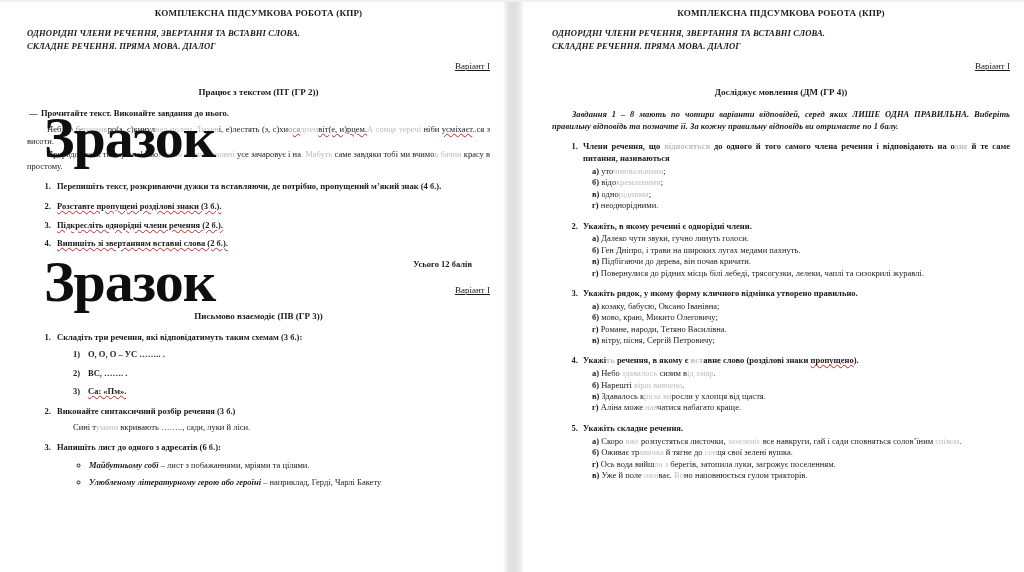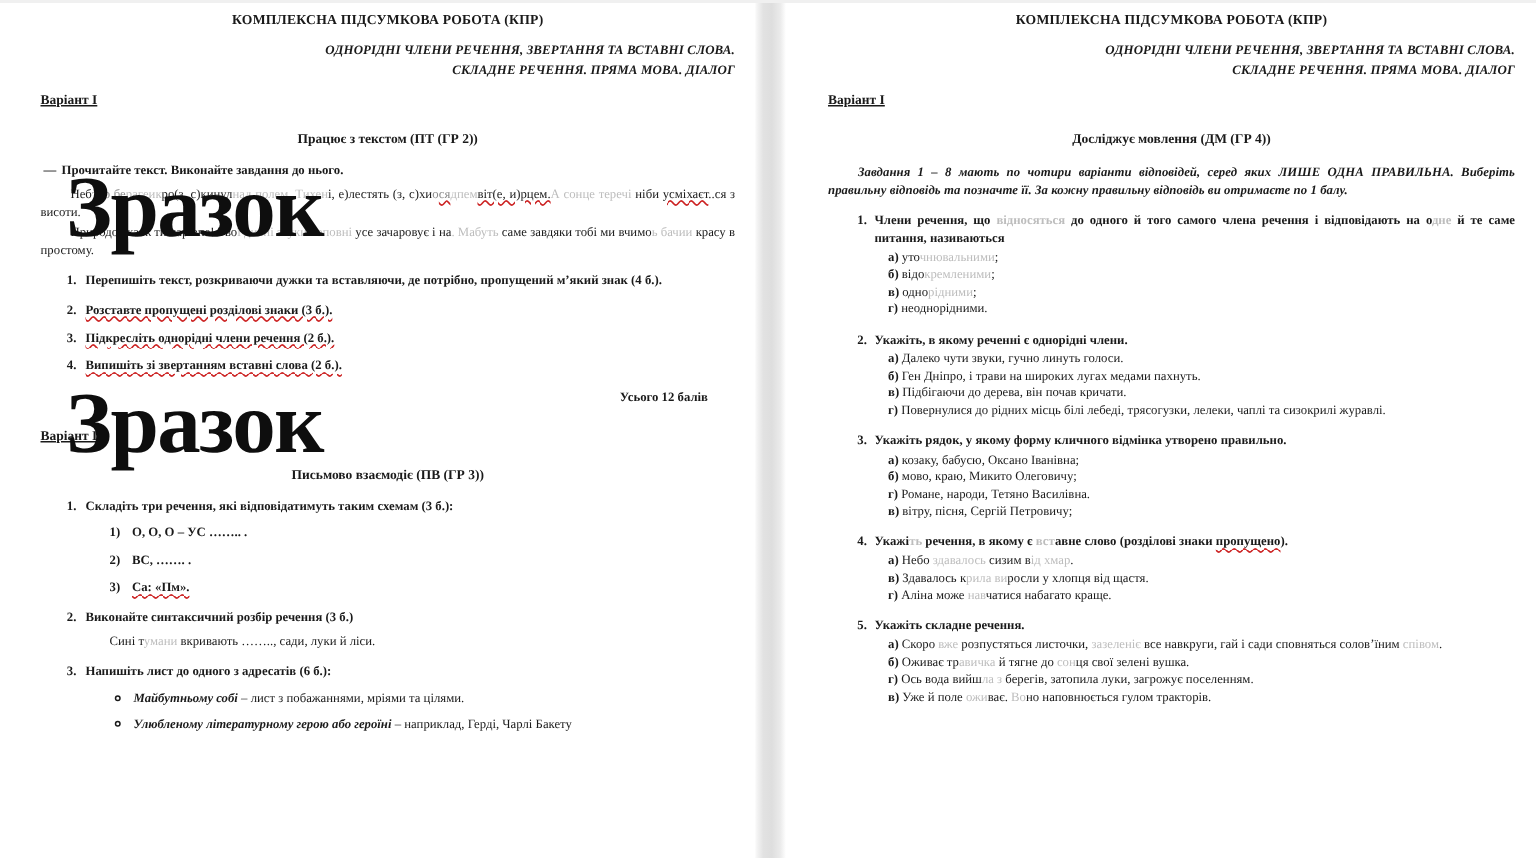--- a/index.html
+++ b/index.html
@@ -54,31 +54,31 @@
 
   
   .doc-title {
     text-align: center;
     font-weight: bold;
     font-size: 9.1px;
     letter-spacing: .15px;
     margin: 3px 0 9px 0;
   }
   .subtitle {
-    text-align: right;
+    text-align: left;
     font-weight: bold;
     font-style: italic;
     font-size: 8.6px;
     line-height: 12.5px;
     letter-spacing: .1px;
     margin: 0 0 9px 0;
   }
   .variant {
-    text-align: left;
-    font-weight: bold;
+    text-align: right;
+    font-weight: normal;
     font-size: 9px;
     text-decoration: underline;
     margin: 0 0 10px 0;
   }
   .section-head {
     text-align: center;
     font-weight: bold;
     font-size: 9px;
     margin: 16px 0 11px 0;
   }
@@ -336,20 +336,21 @@
           <div class="opt"><b>в)</b> <span>вітру, пісня, Сергій Петровичу;</span></div>
         </div>
       </li>
 
       <li>
         <span class="stem">
           <span>Укажі</span><span class="sq-vfaint">ть</span><span> речення, в якому є </span><span class="sq-vfaint">вст</span><span>авне слово (розділові знаки </span><span class="sq-red">пропущено</span><span>).</span>
         </span>
         <div class="opts">
           <div class="opt"><b>а)</b> <span>Небо </span><span class="sq-vfaint">здавалось</span><span> сизим в</span><span class="sq-vfaint">ід хмар</span><span>.</span></div>
+          <div class="opt"><b>б)</b> <span>Нарешті </span><span class="sq-vfaint">вірш вивчено</span><span>.</span></div>
           <div class="opt"><b>в)</b> <span>Здавалось к</span><span class="sq-vfaint">рила ви</span><span>росли у хлопця від щастя.</span></div>
           <div class="opt"><b>г)</b> <span>Аліна може </span><span class="sq-vfaint">нав</span><span>чатися набагато краще.</span></div>
         </div>
       </li>
 
       <li>
         <span class="stem">Укажіть складне речення.</span>
         <div class="opts">
           <div class="opt"><b>а)</b> <span>Скоро </span><span class="sq-vfaint">вже</span><span> розпустяться листочки, </span><span class="sq-vfaint">зазеленіє</span><span> все навкруги, гай і сади сповняться солов’їним </span><span class="sq-vfaint">співом</span><span>.</span></div>
           <div class="opt"><b>б)</b> <span>Оживає тр</span><span class="sq-vfaint">авичка</span><span> й тягне до</span><span class="sq-vfaint"> сон</span><span>ця свої зелені вушка.</span></div>

